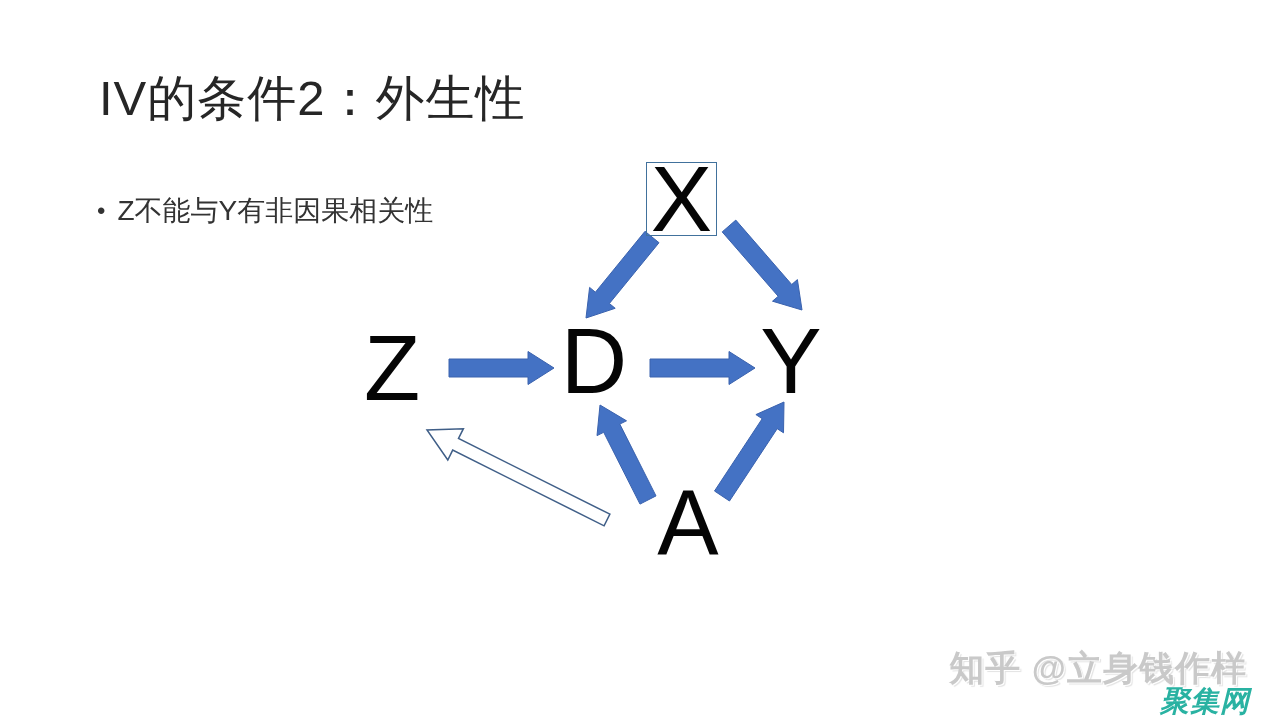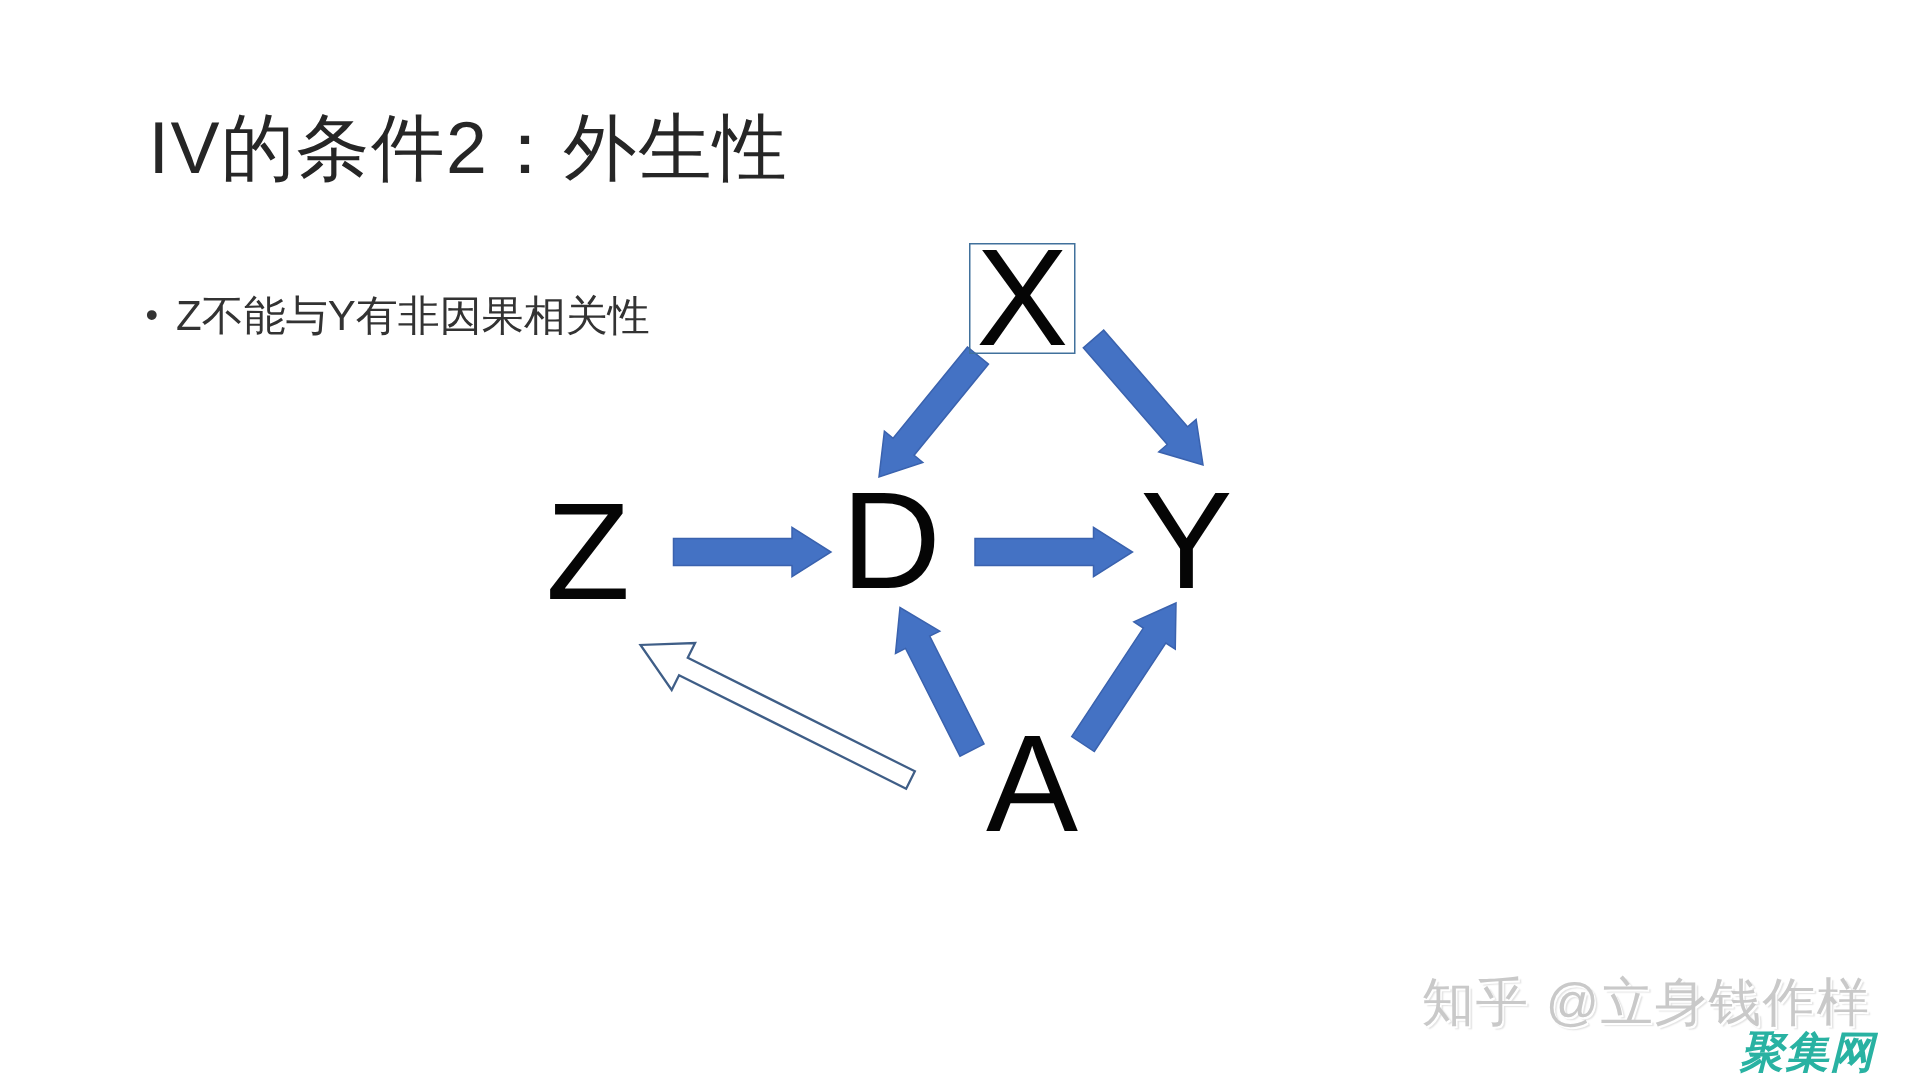--- a/index.html
+++ b/index.html
@@ -80,21 +80,21 @@
     font-size: 92px;
     font-weight: 300;
     line-height: 1;
     color: #050505;
   }
   .watermark-zhihu {
     position: absolute;
     top: 645px;
     right: 33px;
     font-size: 35px;
-    font-weight: 400;
+    font-weight: 700;
     letter-spacing: 1px;
     color: #c9c9c9;
     text-shadow: 1px 1px 0 #ffffff, 2px 2px 1px #e3e3e3;
     white-space: nowrap;
   }
   .watermark-site {
     position: absolute;
     top: 682px;
     right: 30px;
     font-size: 29px;

